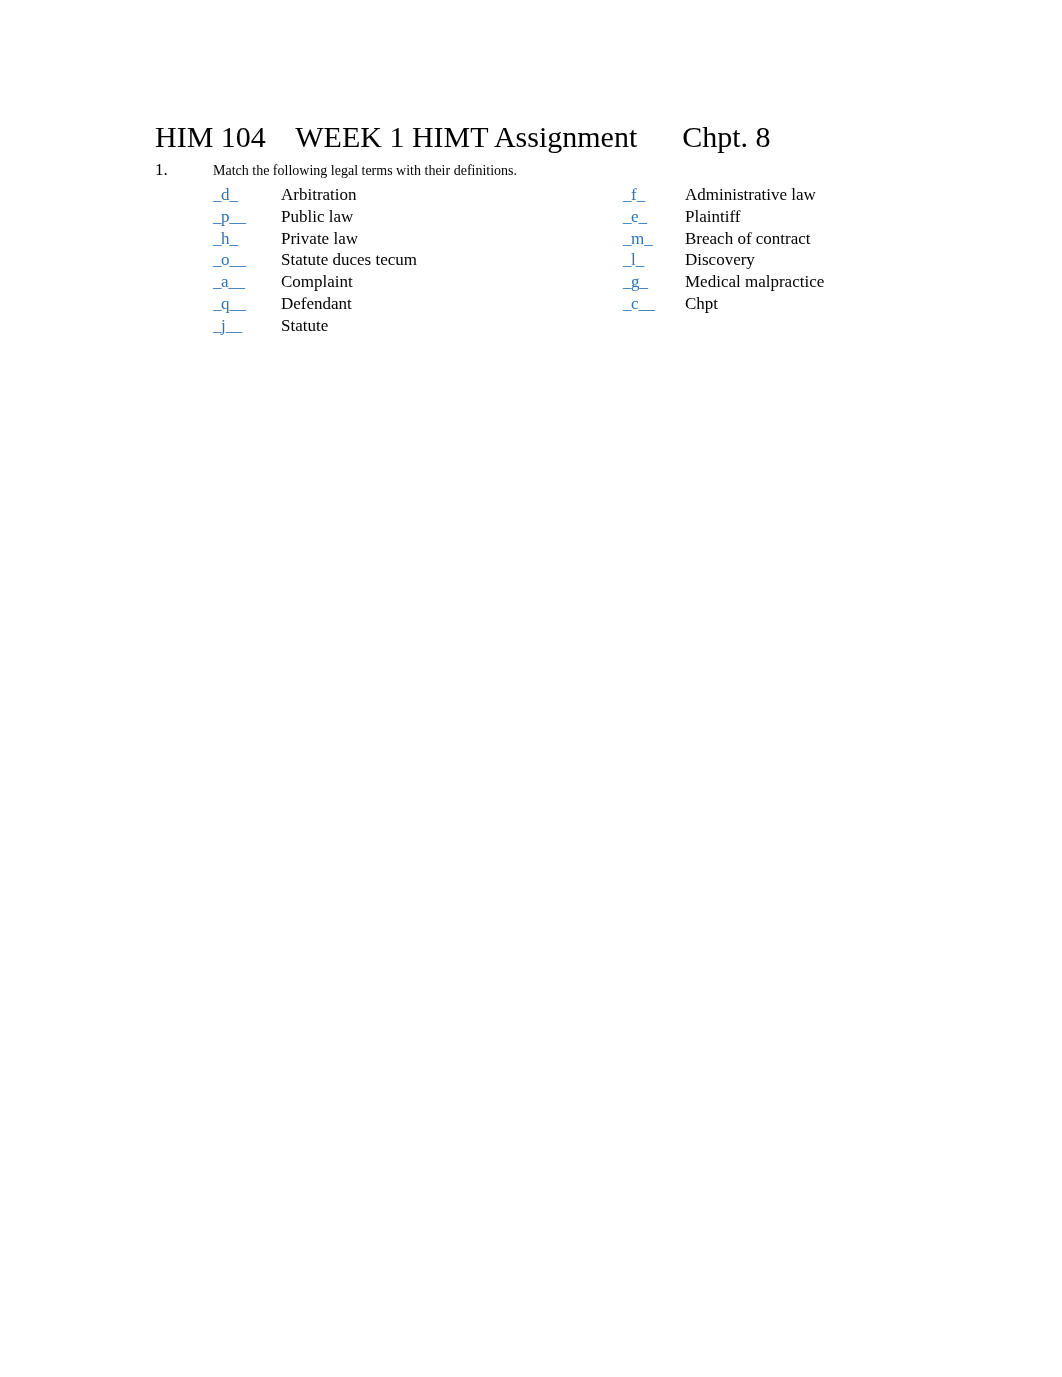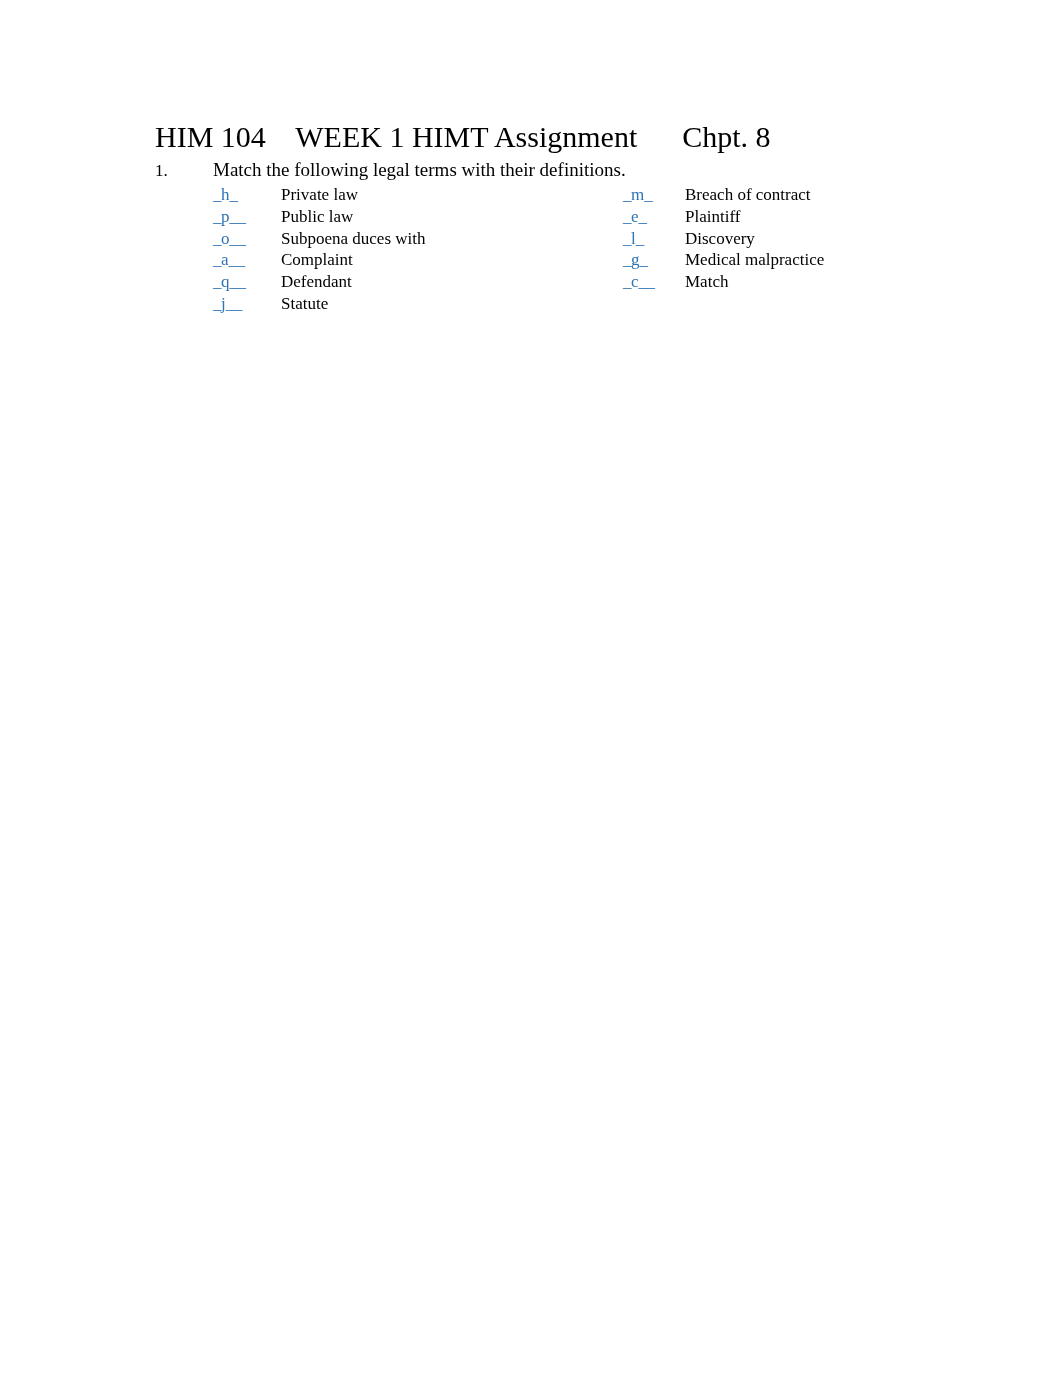--- a/index.html
+++ b/index.html
@@ -42,21 +42,21 @@
     font-size: 17px;
     line-height: 22px;
     margin-top: 3px;
   }
   .item-number {
     width: 58px;
     flex: 0 0 58px;
     font-size: 17px;
   }
   .item-text {
-    font-size: 19px;
+    font-size: 14px;
   }
   .match-table {
     margin-top: 2px;
     margin-left: 58px;
     width: 700px;
     border-collapse: collapse;
   }
   .match-table tr {
     height: 21.8px;
   }
@@ -105,48 +105,58 @@
     <div class="doc-title">HIM 104    WEEK 1 HIMT Assignment      Chpt. 8</div>
 
     <div class="numbered-item">
       <span class="item-number">1.</span>
       <span class="item-text">Match the following legal terms with their definitions.</span>
     </div>
 
     <table class="match-table">
       <tbody>
 
+        <tr>
+          <td class="blank-cell">
+            <span class="underscores">_</span><span class="ans-letter">d</span><span class="underscores">_</span>
+          </td>
+          <td class="term-cell">Arbitration</td>
+          <td class="blank-cell-right">
+            <span class="underscores">_</span><span class="ans-letter">f</span><span class="underscores">_</span>
+          </td>
+          <td class="term-cell-right">Administrative law</td>
+        </tr>
+
+        <tr>
+          <td class="blank-cell">
+            <span class="underscores">_</span><span class="ans-letter">p</span><span class="underscores">__</span>
+          </td>
+          <td class="term-cell">Public law</td>
+          <td class="blank-cell-right">
+            <span class="underscores">_</span><span class="ans-letter">e</span><span class="underscores">_</span>
+          </td>
+          <td class="term-cell-right">Plaintiff</td>
+        </tr>
 
         <tr>
           <td class="blank-cell">
             <span class="underscores">_</span><span class="ans-letter">h</span><span class="underscores">_</span>
           </td>
           <td class="term-cell">Private law</td>
           <td class="blank-cell-right">
             <span class="underscores">_</span><span class="ans-letter">m</span><span class="underscores">_</span>
           </td>
           <td class="term-cell-right">Breach of contract</td>
         </tr>
 
         <tr>
           <td class="blank-cell">
-            <span class="underscores">_</span><span class="ans-letter">p</span><span class="underscores">__</span>
-          </td>
-          <td class="term-cell">Public law</td>
-          <td class="blank-cell-right">
-            <span class="underscores">_</span><span class="ans-letter">e</span><span class="underscores">_</span>
-          </td>
-          <td class="term-cell-right">Plaintiff</td>
-        </tr>
-
-        <tr>
-          <td class="blank-cell">
             <span class="underscores">_</span><span class="ans-letter">o</span><span class="underscores">__</span>
           </td>
-          <td class="term-cell">Subpoena duces with</td>
+          <td class="term-cell">Statute duces tecum</td>
           <td class="blank-cell-right">
             <span class="underscores">_</span><span class="ans-letter">l</span><span class="underscores">_</span>
           </td>
           <td class="term-cell-right">Discovery</td>
         </tr>
 
 
         <tr>
           <td class="blank-cell">
             <span class="underscores">_</span><span class="ans-letter">a</span><span class="underscores">__</span>
@@ -160,21 +170,21 @@
 
 
         <tr>
           <td class="blank-cell">
             <span class="underscores">_</span><span class="ans-letter">q</span><span class="underscores">__</span>
           </td>
           <td class="term-cell">Defendant</td>
           <td class="blank-cell-right">
             <span class="underscores">_</span><span class="ans-letter">c</span><span class="underscores">__</span>
           </td>
-          <td class="term-cell-right">Match</td>
+          <td class="term-cell-right">Chpt</td>
         </tr>
 
         <tr>
           <td class="blank-cell">
             <span class="underscores">_</span><span class="ans-letter">j</span><span class="underscores">__</span>
           </td>
           <td class="term-cell">Statute</td>
           <td class="blank-cell-right empty-row-cell">
             <span class="underscores"></span><span class="ans-letter"></span><span class="underscores"></span>
           </td>

